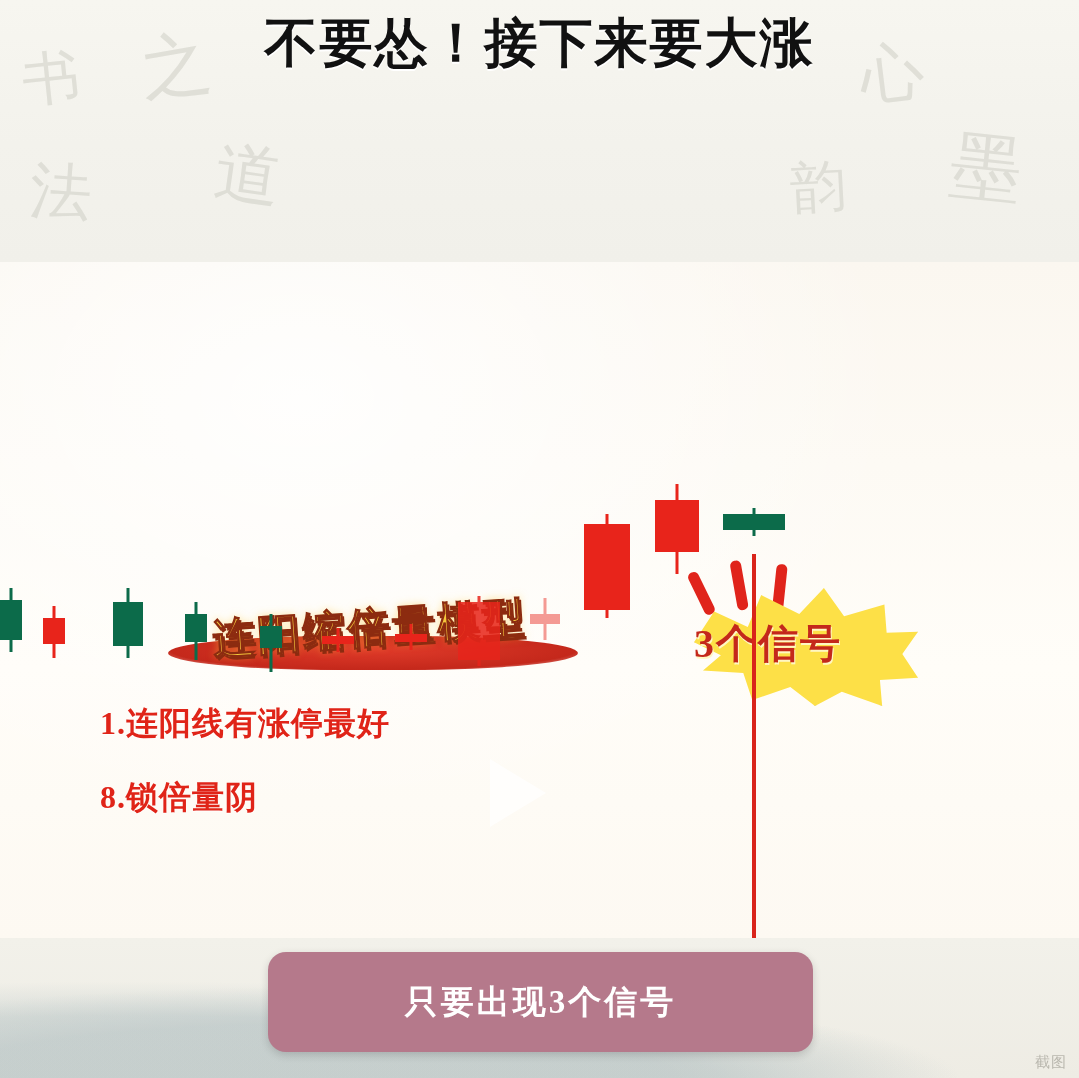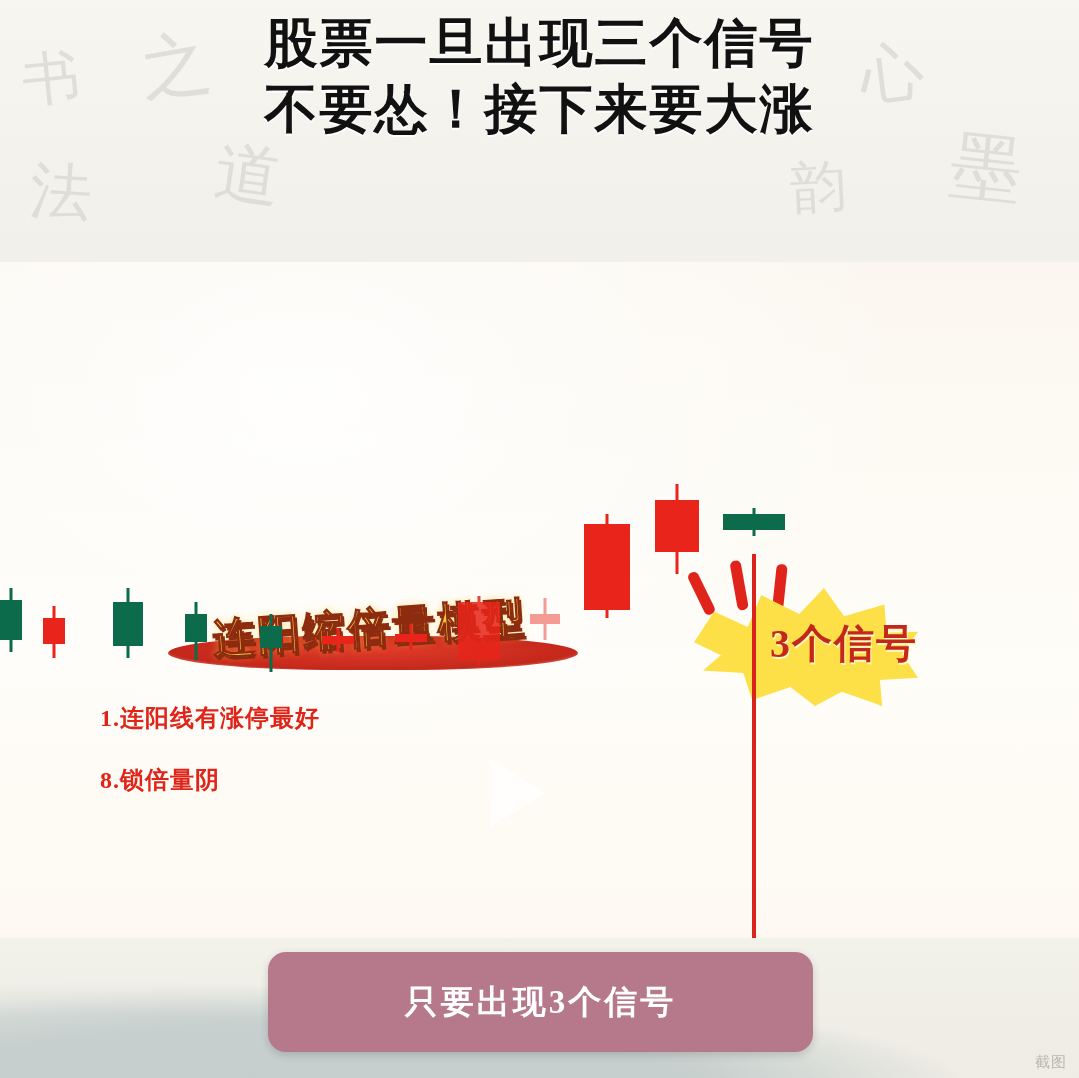--- a/index.html
+++ b/index.html
@@ -76,39 +76,39 @@
   .burst{
     position:absolute;left:672px;top:300px;width:268px;height:150px;
   }
   .burst .star{
     position:absolute;left:22px;top:26px;width:224px;height:118px;
     background:#fde047;
     clip-path:polygon(0% 46%,9% 20%,24% 33%,30% 6%,47% 22%,58% 0%,67% 24%,85% 14%,86% 38%,100% 37%,93% 56%,100% 76%,83% 78%,84% 100%,66% 88%,54% 100%,43% 84%,26% 95%,22% 72%,4% 70%,12% 57%);
     box-shadow:0 3px 6px rgba(0,0,0,.18);
   }
   .burst .btext{
-    position:absolute;left:22px;top:54px;width:224px;text-align:right;
+    position:absolute;left:22px;top:54px;width:224px;text-align:left;
     font-family:"Liberation Serif","DejaVu Serif",serif;
     font-weight:bold;font-size:40px;letter-spacing:2px;
     color:#c4281b;
     text-shadow:1px 2px 0 #fff7c2;
   }
   .burst .bang{
     position:absolute;
     width:11px;border-radius:5px;background:#e0241b;
     transform-origin:50% 100%;
   }
 
   
   .rules{position:absolute;left:100px;top:440px;width:640px;}
   .rule{
     color:#e02418;
     font-family:"Liberation Serif","DejaVu Serif",serif;
     font-weight:bold;
-    font-size:24px;
+    font-size:32px;
     letter-spacing:1px;
     text-shadow:0 1px 0 rgba(255,255,255,.85);
     margin-bottom:30px;
     white-space:nowrap;
   }
 
   
   .play-tri{
     position:absolute;left:490px;top:497px;
     width:0;height:0;
@@ -164,21 +164,20 @@
     <div class="calligraphy">
       <span class="cal" style="left:22px;top:40px;font-size:58px;transform:rotate(-6deg);">书</span>
       <span class="cal" style="left:30px;top:150px;font-size:62px;transform:rotate(4deg);">法</span>
       <span class="cal" style="left:140px;top:20px;font-size:70px;transform:rotate(-10deg);">之</span>
       <span class="cal" style="left:215px;top:130px;font-size:66px;transform:rotate(8deg);">道</span>
       <span class="cal" style="left:860px;top:30px;font-size:64px;transform:rotate(-7deg);">心</span>
       <span class="cal" style="left:950px;top:120px;font-size:72px;transform:rotate(6deg);">墨</span>
       <span class="cal" style="left:790px;top:150px;font-size:56px;transform:rotate(-3deg);">韵</span>
     </div>
     <div class="header-title">
-      <span>股票一旦出现三个信号</span>
       <span class="l2">不要怂！接下来要大涨</span>
     </div>
   </div>
 
   <div class="panel">
     <div class="sheen"></div>
 
     <div class="model-banner">
       <div class="ribbon"></div>
       <div class="mtext">连阳缩倍量模型</div>

